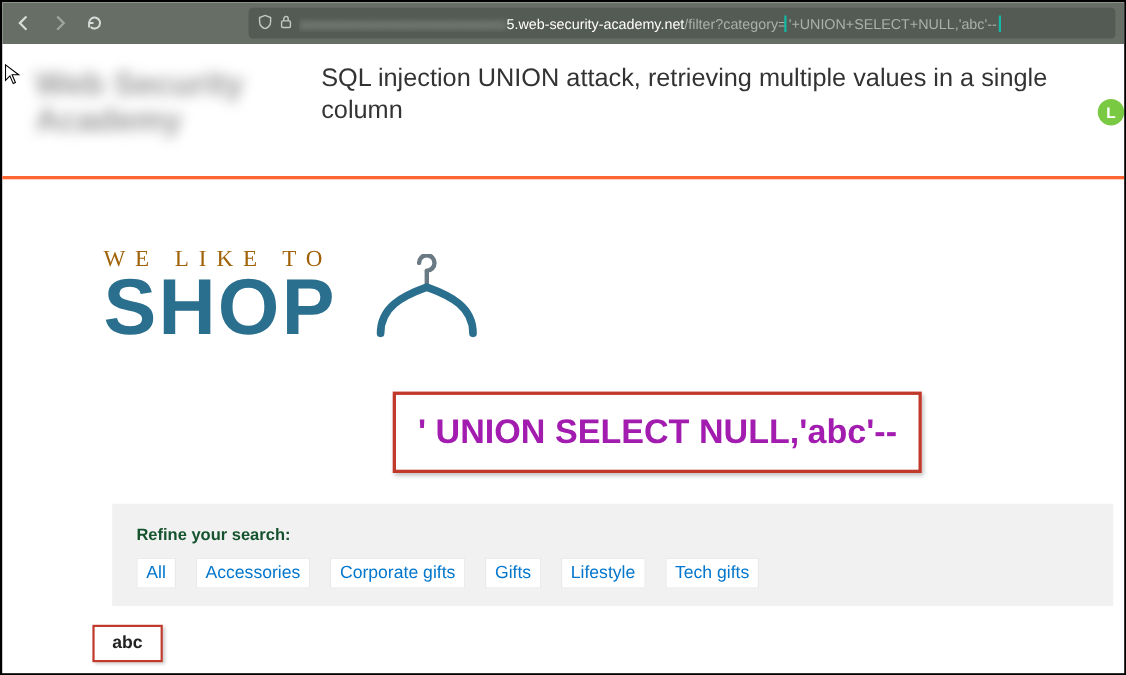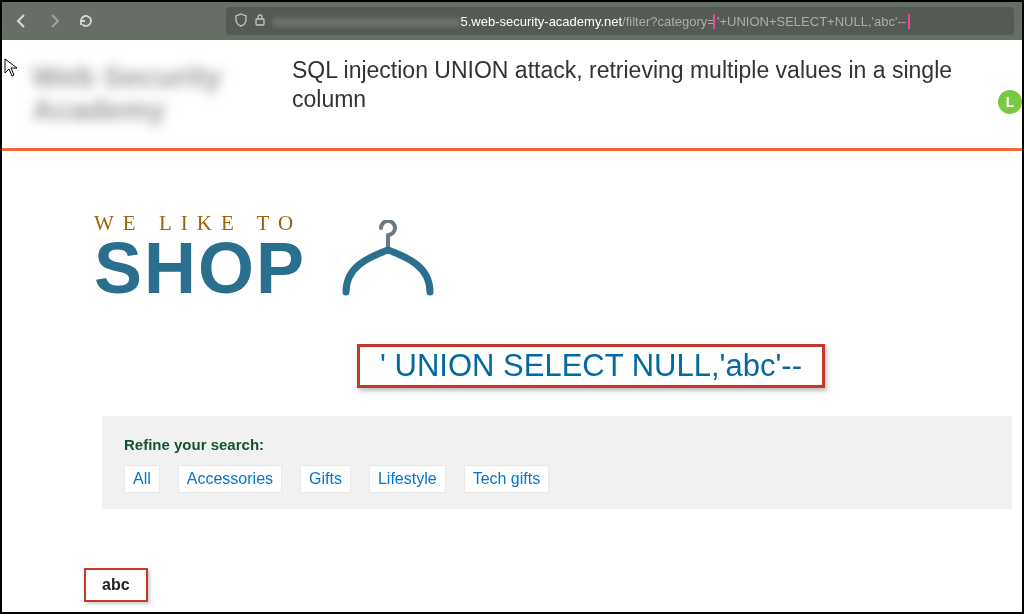--- a/index.html
+++ b/index.html
@@ -37,29 +37,29 @@
       font-size: 13px;
       overflow: hidden;
       white-space: nowrap;
     }
     .url-bar .shield { opacity: 0.85; }
     .url-bar .lock { opacity: 0.85; }
     .url-text { flex: 1; overflow: hidden; }
     .url-dim { color: #aab0aa; }
     .url-bright { color: #fff; }
     .url-highlight-box {
-      border: 2px solid #ec4899;
+      border: 2px solid #14b8a6;
       padding: 1px 2px;
       margin-left: -2px;
     }
     
     .header-section {
       display: flex;
       align-items: flex-start;
-      padding: 10px 0 8px 0;
+      padding: 10px 0 20px 0;
       position: relative;
       border-radius: 28px;
     }
     .logo-blur {
       width: 290px;
       height: 90px;
       filter: blur(6px);
       padding: 10px 30px;
     }
     .logo-blur-text {
@@ -134,25 +134,26 @@
       color: #2a6f8e;
       letter-spacing: 2px;
       line-height: 1;
       text-align: center;
     }
     .hanger-svg { }
     
     .payload-box {
       margin: 40px 0 0 355px;
       border: 3px solid #c0392b;
-      padding: 1px 20px;
+      padding: 16px 20px;
       font-size: 31px;
-      color: #0369a1;
+      color: #a21caf;
       display: inline-block;
       box-shadow: 2px 3px 4px rgba(0,0,0,0.25);
+      font-weight: bold;
     }
     
     .filter-box {
       margin: 28px 0 0 100px;
       background: #f1f1f1;
       padding: 20px 22px 16px 22px;
       width: 910px;
     }
     .refine-label {
       color: #14532d;
@@ -265,20 +266,21 @@
 
 
 <div class="payload-box">' UNION SELECT NULL,'abc'--</div>
 
 
 <div class="filter-box">
   <div class="refine-label">Refine your search:</div>
   <div class="filter-links">
     <a class="filter-link">All</a>
     <a class="filter-link">Accessories</a>
+    <a class="filter-link">Corporate gifts</a>
     <a class="filter-link">Gifts</a>
     <a class="filter-link">Lifestyle</a>
     <a class="filter-link">Tech gifts</a>
   </div>
 </div>
 
 
 <div class="result-box">abc</div>
 
 

